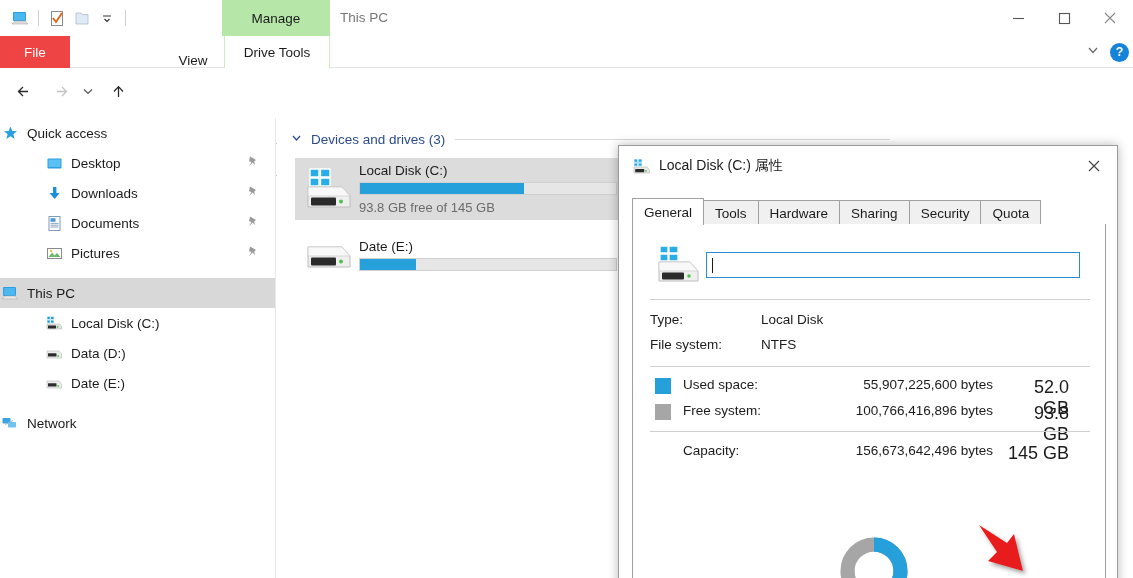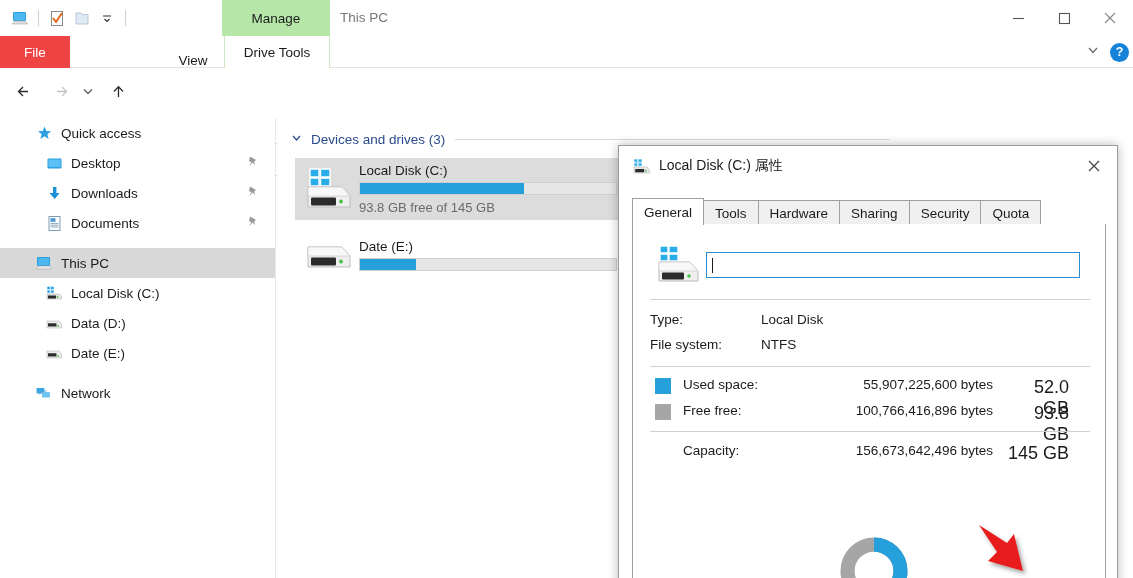--- a/index.html
+++ b/index.html
@@ -82,21 +82,21 @@
 
   
   .sidebar {
     position: absolute; left: 0; top: 118px; width: 276px; height: 460px;
     background: #ffffff; border-right: 1px solid #e8e8e8;
   }
   .navitem { position: relative; height: 30px; display: flex; align-items: center; font-size: 13.5px; color: #1b1b1b; }
   .navitem.sel { background: #d8d8d8; }
   .navitem .ico { width: 20px; height: 20px; margin-right: 7px; display:flex; align-items:center; justify-content:center; flex: none;}
   .navitem .pin { position: absolute; right: 16px; top: 7px; }
-  .lvl0 { padding-left: 34px; }
+  .lvl0 { }
   .lvl1 { padding-left: 44px; }
   .gap { height: 10px; }
 
   
   .content { position: absolute; left: 277px; top: 118px; width: 856px; height: 460px; background: #fff; overflow: hidden; }
   .grp-hdr { position: absolute; left: 13px; top: 12px; display: flex; align-items: center; width: 600px; }
   .grp-chev { margin-right: 8px; }
   .grp-txt { font-size: 13.5px; color: #2a4b8d; white-space: nowrap; }
   .grp-line { flex: 1; height: 1px; background: #d9d9d9; margin-left: 10px; }
 
@@ -335,20 +335,35 @@
     </div>
     <div class="navitem lvl1">
       <span class="ico">
         <svg width="17" height="17" viewBox="0 0 17 17">
             <rect x="3" y="1.5" width="11" height="14" fill="#fff" stroke="#7f9bb5"></rect>
             <rect x="4.5" y="3.2" width="5" height="3.6" fill="#4a9ad6"></rect>
             <path d="M4.5 8.4 h8 M4.5 10.2 h8 M4.5 12 h8" stroke="#7f9bb5" stroke-width=".9"></path>
           </svg>
       </span>
       <span>Documents</span>
+      <span class="pin">
+        <svg width="13" height="13" viewBox="0 0 13 13">
+            <path d="M4 1.5 L10 5 L8.2 6.6 L9 10 L6.6 7.6 L3 11.5 L5.4 7 L3 6.2 Z" fill="#9a9a9a"></path>
+          </svg>
+      </span>
+    </div>
+    <div class="navitem lvl1">
+      <span class="ico">
+        <svg width="17" height="17" viewBox="0 0 17 17">
+            <rect x="1.5" y="3.5" width="14" height="10" fill="#fff" stroke="#8a8a8a"></rect>
+            <path d="M2.5 12 L6 7.5 L8.5 10.5 L11 8 L14.5 12 Z" fill="#6cb86c"></path>
+            <circle cx="5" cy="6" r="1.2" fill="#f0c040"></circle>
+          </svg>
+      </span>
+      <span>Pictures</span>
       <span class="pin">
         <svg width="13" height="13" viewBox="0 0 13 13">
             <path d="M4 1.5 L10 5 L8.2 6.6 L9 10 L6.6 7.6 L3 11.5 L5.4 7 L3 6.2 Z" fill="#9a9a9a"></path>
           </svg>
       </span>
     </div>
 
     <div class="gap"></div>
 
     <div class="navitem lvl0 sel">
@@ -528,21 +543,21 @@
         <div class="kv kvv" style="top:113px">NTFS</div>
 
         <div class="hr" style="left:17px; top:142px; width:440px;"></div>
 
         <div class="swatch s-used" style="top:154px"></div>
         <div class="sp-lbl" style="top:153px">Used space:</div>
         <div class="sp-bytes" style="top:153px">55,907,225,600 bytes</div>
         <div class="sp-gb" style="top:153px">52.0 GB</div>
 
         <div class="swatch s-free" style="top:180px"></div>
-        <div class="sp-lbl" style="top:179px">Free free:</div>
+        <div class="sp-lbl" style="top:179px">Free system:</div>
         <div class="sp-bytes" style="top:179px">100,766,416,896 bytes</div>
         <div class="sp-gb" style="top:179px">93.8 GB</div>
 
         <div class="hr" style="left:17px; top:207px; width:440px;"></div>
 
         <div class="sp-lbl" style="top:219px">Capacity:</div>
         <div class="sp-bytes" style="top:219px">156,673,642,496 bytes</div>
         <div class="sp-gb" style="top:219px">145 GB</div>
 
         <svg class="donut" viewBox="0 0 36 36">

